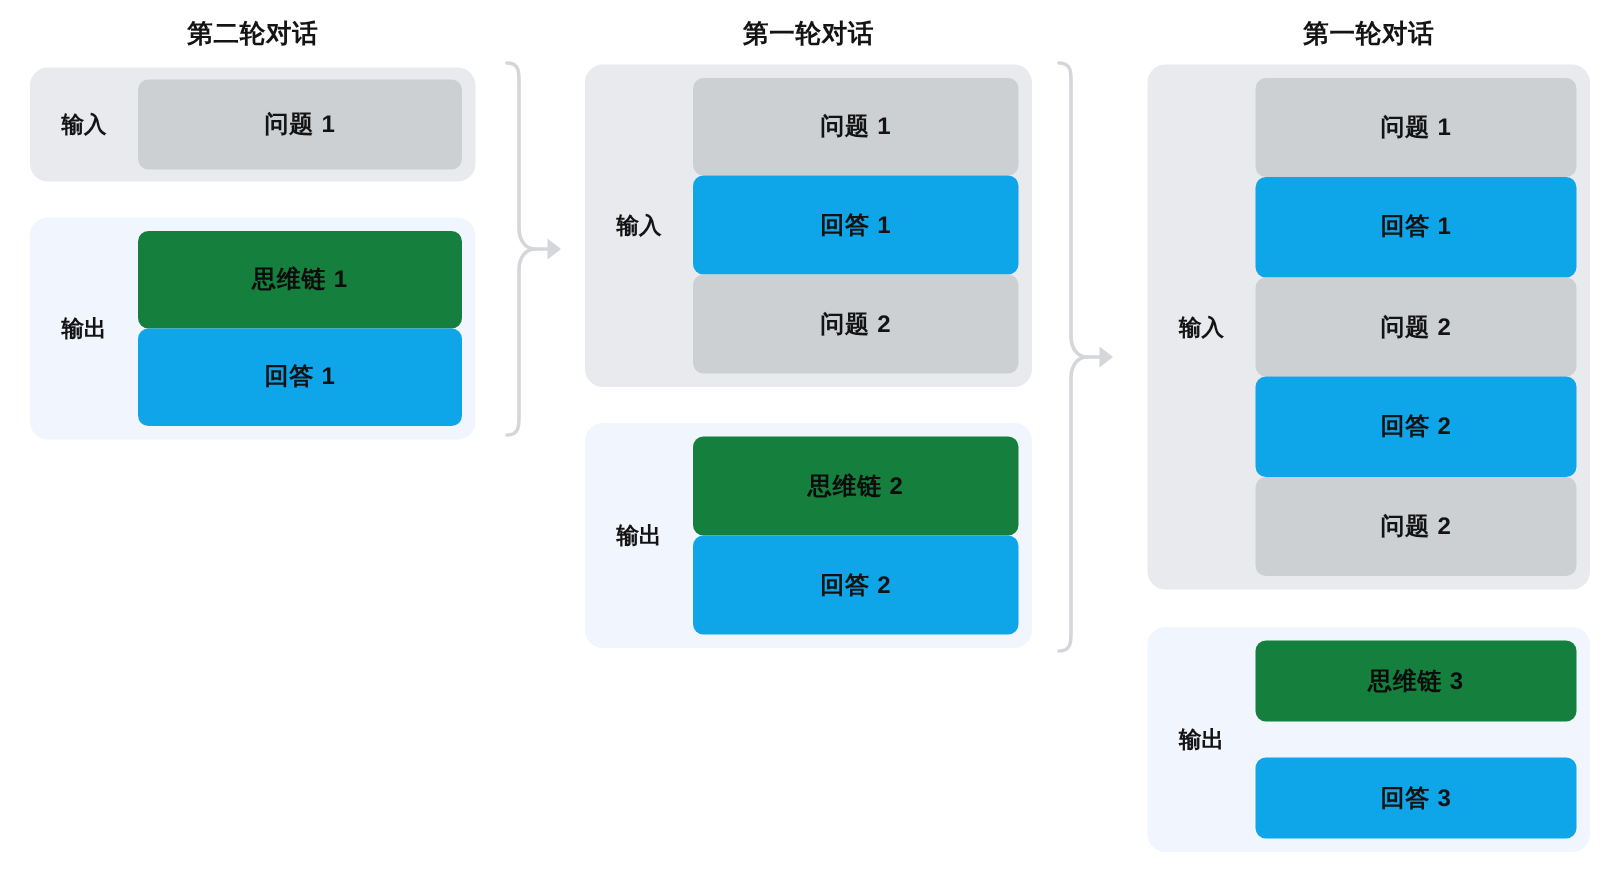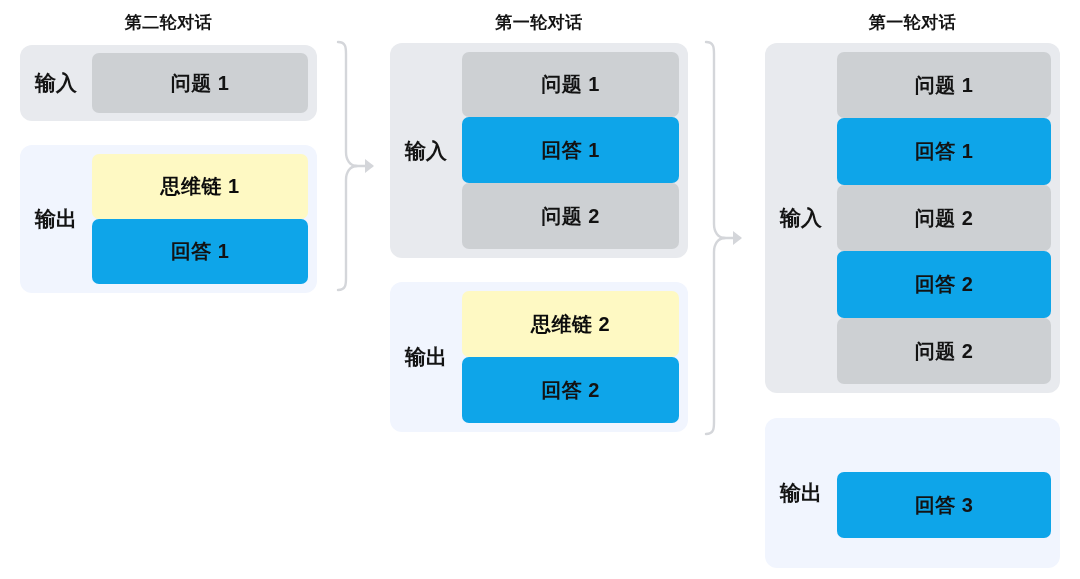--- a/index.html
+++ b/index.html
@@ -45,49 +45,49 @@
     border-radius: 12px;
     box-sizing: border-box;
     display: flex;
     align-items: center;
   }
   .panel.input  { background: #e8eaee; }
   .panel.output { background: #f1f5fe; }
 
   .panel-label {
     flex: 0 0 auto;
-    font-size: 21px;
+    font-size: 15px;
     font-weight: bold;
     color: #141414;
     text-align: center;
     white-space: nowrap;
   }
 
   .card-stack {
     flex: 1 1 auto;
     display: flex;
     flex-direction: column;
     align-self: stretch;
     justify-content: center;
   }
 
   .card {
     border-radius: 7px;
     display: flex;
     align-items: center;
     justify-content: center;
-    font-size: 20px;
+    font-size: 16px;
     font-weight: bold;
     letter-spacing: 0.5px;
     box-sizing: border-box;
     white-space: nowrap;
   }
   .card.question { background: #cdd0d3; color: #131313; }
   .card.answer   { background: #0ea5e9; color: #131313; }
-  .card.cot      { background: #fef9c3; color: #0c0c0c; }
+  .card.cot      { background: #15803d; color: #0c0c0c; }
 
   
   .connector {
     position: absolute;
     overflow: visible;
   }
   .connector svg { display: block; overflow: visible; }
 </style>
 </head>
 <body>
@@ -163,17 +163,18 @@
       <div class="card answer" style="height:67px;">回答 1</div>
       <div class="card question" style="height:66px;">问题 2</div>
       <div class="card answer" style="height:67px;">回答 2</div>
       <div class="card question" style="height:66px;">问题 2</div>
     </div>
   </div>
 
   <div class="panel output" style="left:765px; top:418px; width:295px; height:150px; padding:9px 9px 9px 0;">
     <div class="panel-label" style="width:72px;">输出</div>
     <div class="card-stack">
+      <div class="card cot" style="height:66px;">思维链 3</div>
       <div class="card answer" style="height:66px;margin-top:24px;">回答 3</div>
     </div>
   </div>
 
 </div>
 
 </body></html>

